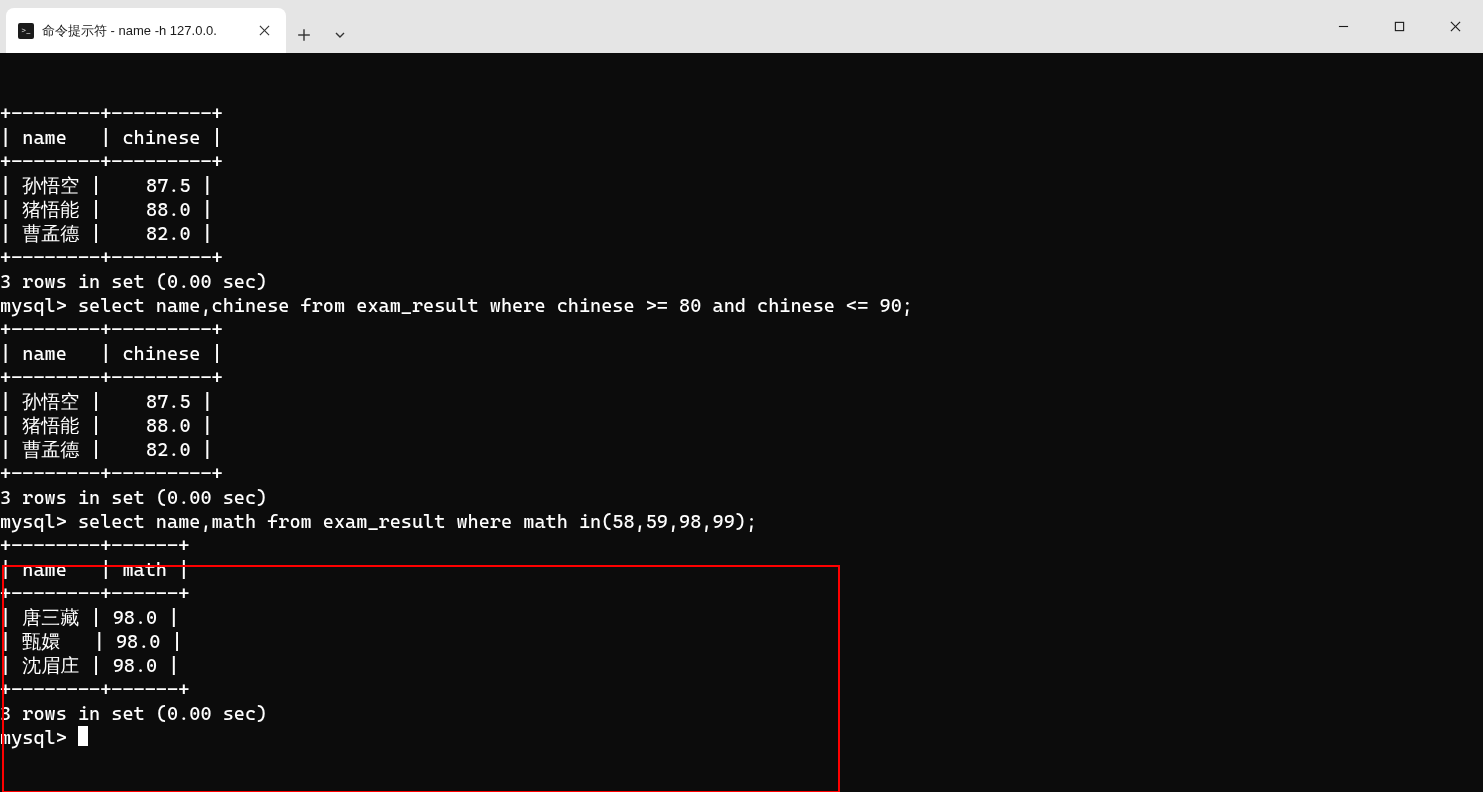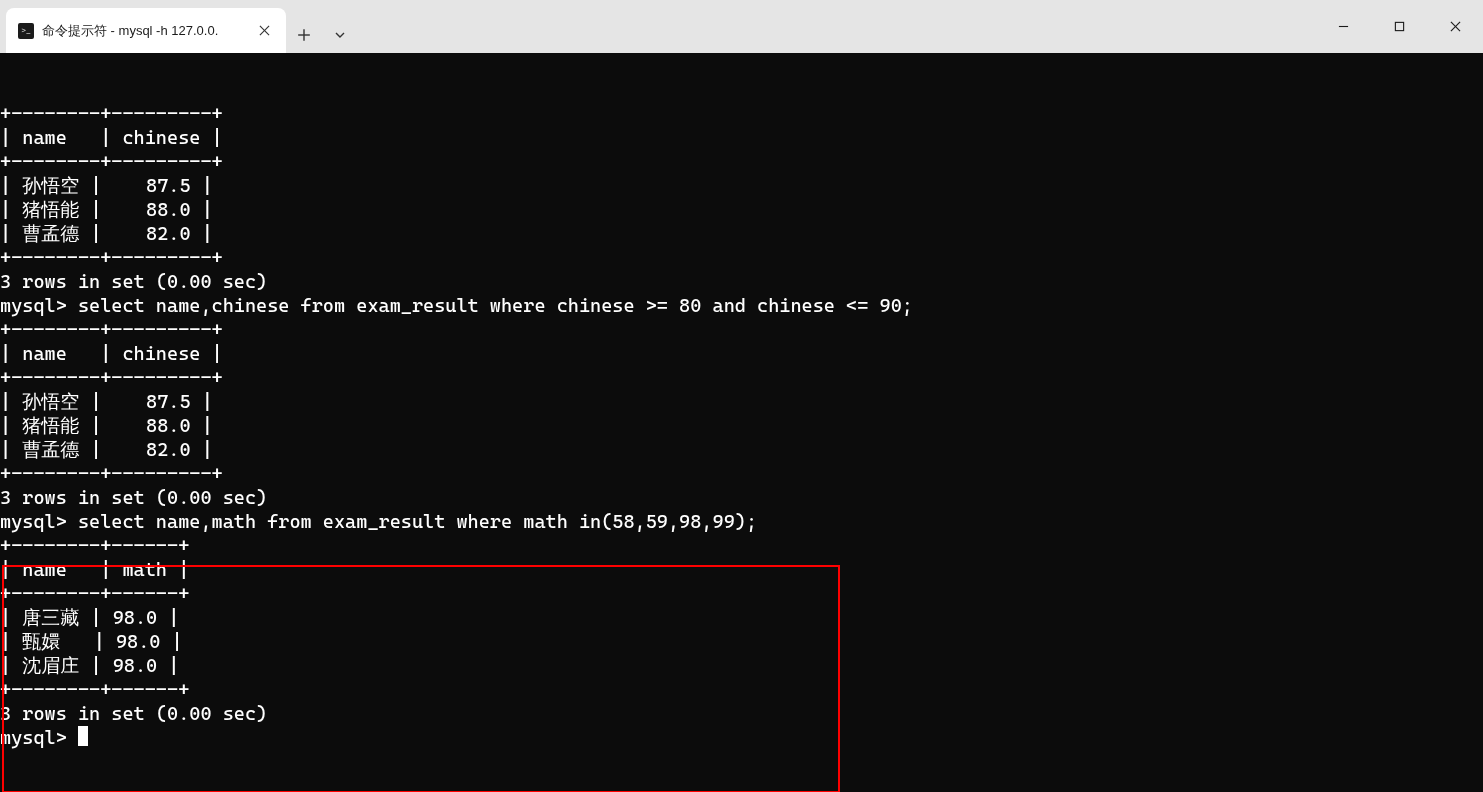--- a/index.html
+++ b/index.html
@@ -110,21 +110,21 @@
 </style>
 </head>
 <body>
 
 <div class="titlebar">
   <div class="titlebar-left">
     <div class="tab">
       <span class="tab-icon">
           <span style="font-size:8px;line-height:1;">&gt;_</span>
         </span>
-      <span class="tab-title">命令提示符 - mysql  -h 127.0.0.</span>
+      <span class="tab-title">命令提示符 - name  -h 127.0.0.</span>
       <span class="tab-close">
         <svg viewBox="0 0 12 12" width="11" height="11">
             <line x1="1" y1="1" x2="11" y2="11" stroke="#333" stroke-width="1.2"></line>
             <line x1="11" y1="1" x2="1" y2="11" stroke="#333" stroke-width="1.2"></line>
           </svg>
       </span>
     </div>
     <span class="new-tab-btn">
       <svg viewBox="0 0 12 12" width="14" height="14">
           <line x1="6" y1="1" x2="6" y2="11" stroke="#333" stroke-width="1.2"></line>

